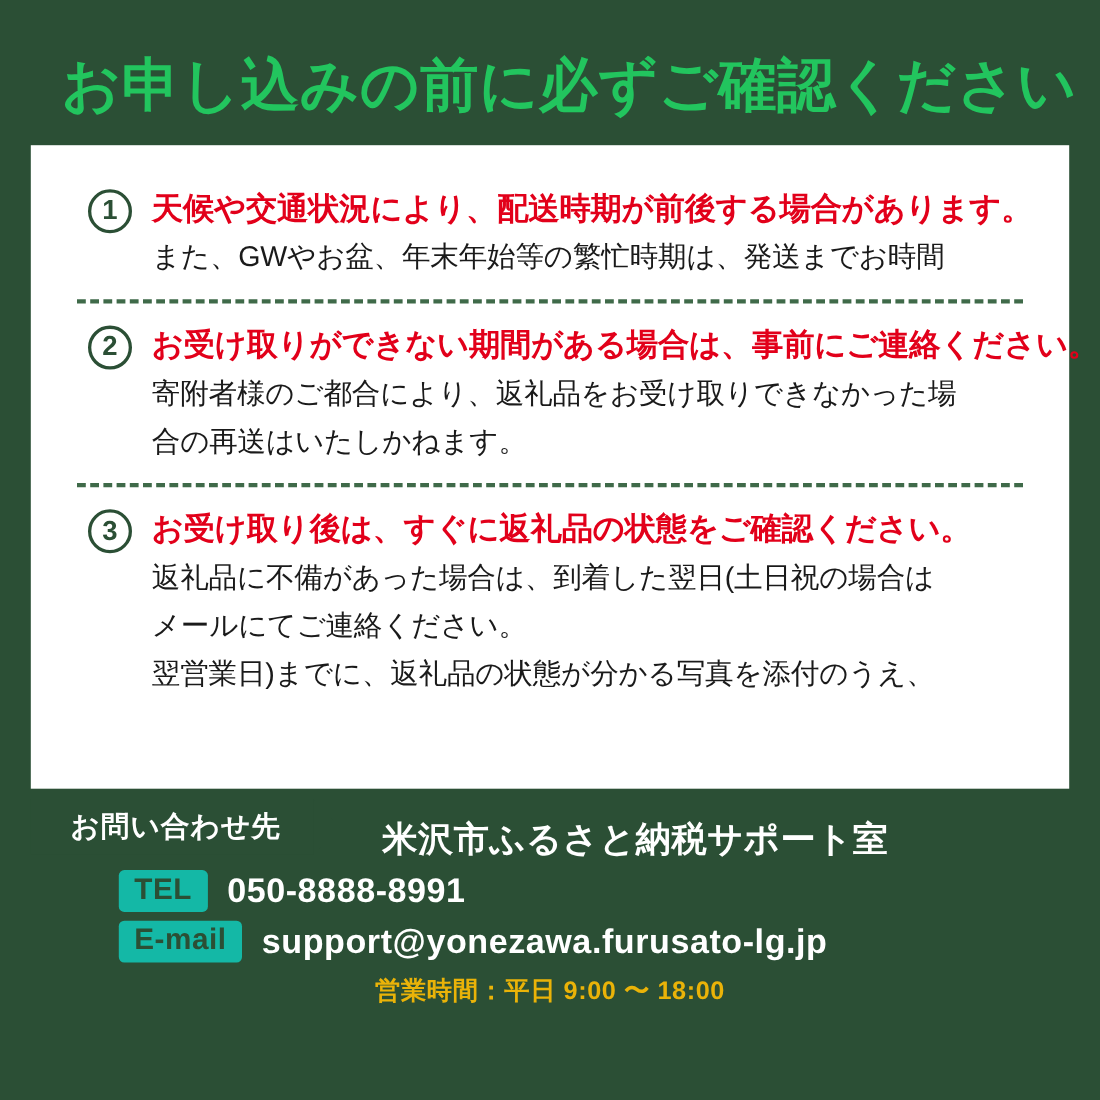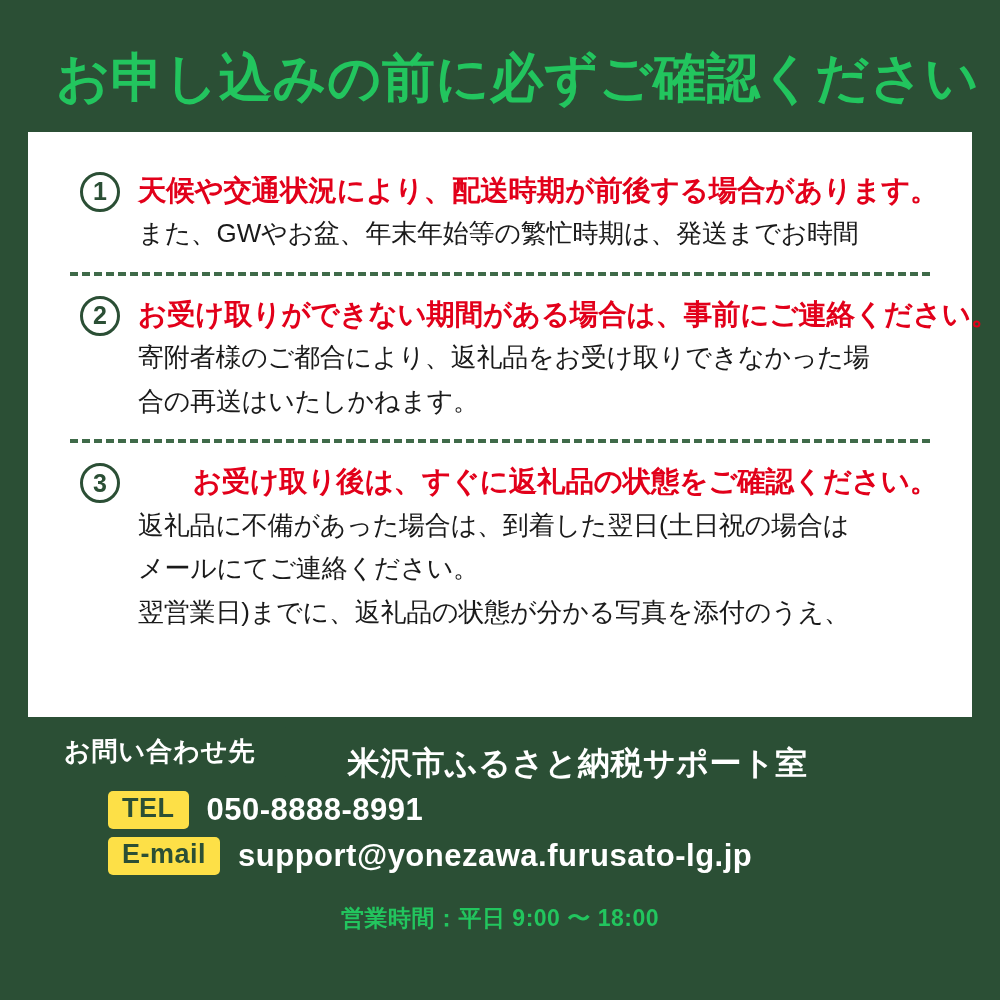--- a/index.html
+++ b/index.html
@@ -60,21 +60,20 @@
   .item-body {
     flex: 1 1 auto;
   }
   .headline {
     color: #e2001a;
     font-size: 28.5px;
     font-weight: bold;
     line-height: 1.42;
     letter-spacing: -0.2px;
     white-space: nowrap;
-    text-align: right;
   }
   .detail {
     color: #1a1a1a;
     font-size: 26px;
     line-height: 1.52;
     letter-spacing: -0.2px;
     margin-top: 4px;
     white-space: nowrap;
   }
   .dashed {
@@ -123,21 +122,21 @@
   .contact-rows {
     padding: 10px 0 0 0;
   }
   .row {
     display: flex;
     align-items: center;
     margin-bottom: 8px;
     padding-left: 80px;
   }
   .label {
-    background: #fde047;
+    background: #14b8a6;
     color: #2b4f35;
     font-weight: bold;
     font-size: 27px;
     border-radius: 5px;
     padding: 2px 14px 5px 14px;
     line-height: 1.15;
     letter-spacing: 0.5px;
   }
   .label.dark {
     background: #ffffff;
@@ -150,25 +149,25 @@
     margin-left: 18px;
     letter-spacing: 0.5px;
     white-space: nowrap;
   }
   .fax-group {
     display: flex;
     align-items: center;
     margin-left: 66px;
   }
   .hours {
-    color: #22c55e;
+    color: #eab308;
     font-size: 23px;
     font-weight: bold;
     text-align: center;
-    margin-top: 28px;
+    margin-top: 10px;
     letter-spacing: 0.5px;
   }
 </style>
 </head>
 <body>
 
 <div class="page">
 
   <div class="title">お申し込みの前に必ずご確認ください</div>
 

